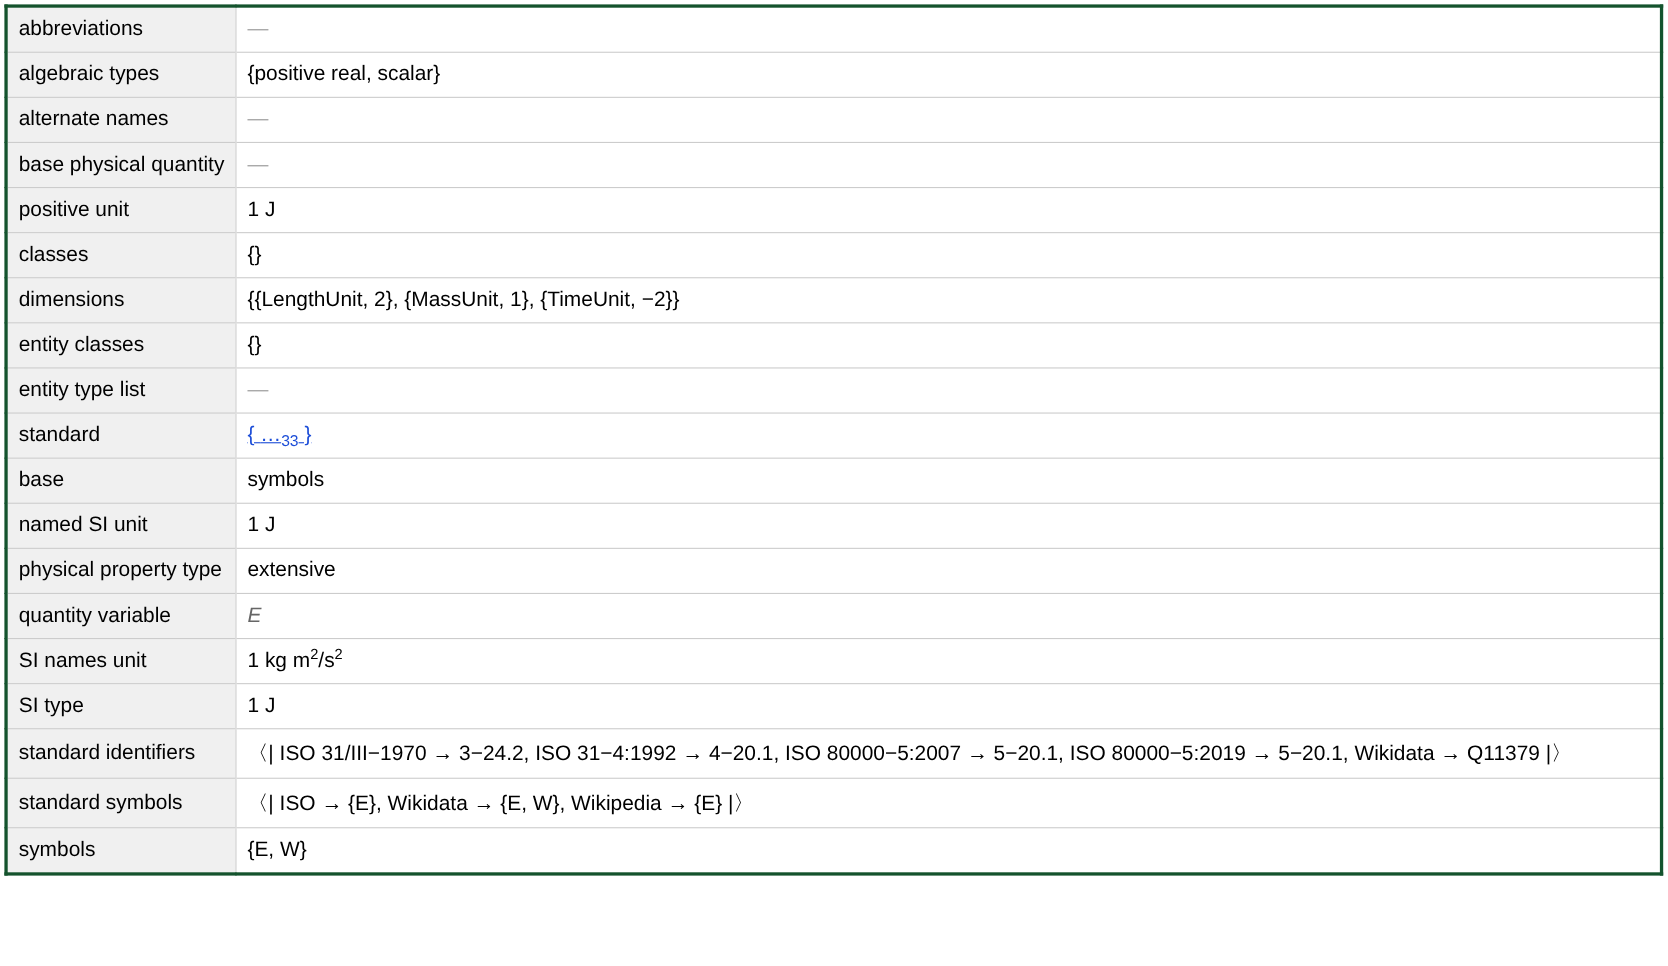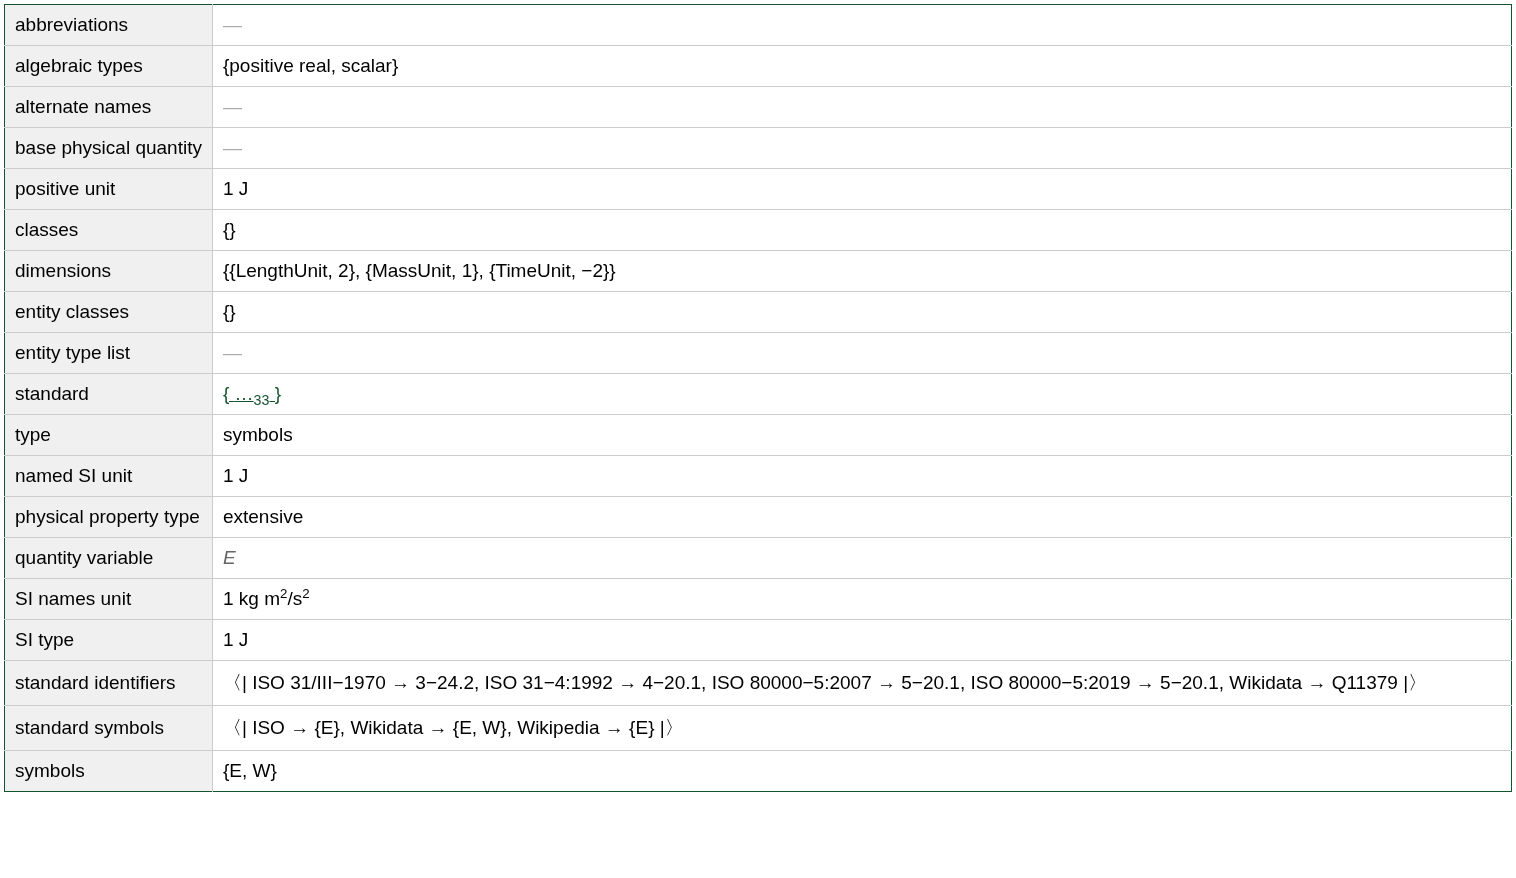--- a/index.html
+++ b/index.html
@@ -9,21 +9,21 @@
       margin: 0;
       padding: 4px;
       font-family: -apple-system, BlinkMacSystemFont, "Segoe UI", Helvetica, Arial, sans-serif;
       font-size: 19px;
       color: #000;
       background: #fff;
     }
     .property-table {
       width: 100%;
       border-collapse: collapse;
-      border: 1px solid #14532d;
+      border: 3px solid #14532d;
       padding-left: 15px;
     }
     .property-table tr {
       border-bottom: 1px solid #ccc;
     }
     .property-table tr:last-child {
       border-bottom: none;
       margin-top: 15px;
     }
     .property-label {
@@ -39,21 +39,21 @@
     .property-value {
       background: #fff;
       padding: 9px 10px;
       vertical-align: middle;
     }
     .dash-value {
       color: #aaa;
       letter-spacing: 0;
     }
     .gray-value {
-      color: #14532d;
+      color: #1d4ed8;
       text-decoration: underline;
     }
     .italic-value {
       font-style: italic;
       color: #666;
     }
     .sup {
       font-size: 0.7em;
       vertical-align: super;
       line-height: 0;
@@ -103,21 +103,21 @@
       </tr>
       <tr>
         <td class="property-label">entity type list</td>
         <td class="property-value"><span class="dash-value">—</span></td>
       </tr>
       <tr>
         <td class="property-label">standard</td>
         <td class="property-value"><span class="gray-value"><span>{ </span><span>…</span><span class="ellipsis-sub">33</span><span> }</span></span></td>
       </tr>
       <tr>
-        <td class="property-label">type</td>
+        <td class="property-label">base</td>
         <td class="property-value"><span>symbols</span></td>
       </tr>
       <tr>
         <td class="property-label">named SI unit</td>
         <td class="property-value"><span>1 J</span></td>
       </tr>
       <tr>
         <td class="property-label">physical property type</td>
         <td class="property-value"><span>extensive</span></td>
       </tr>

